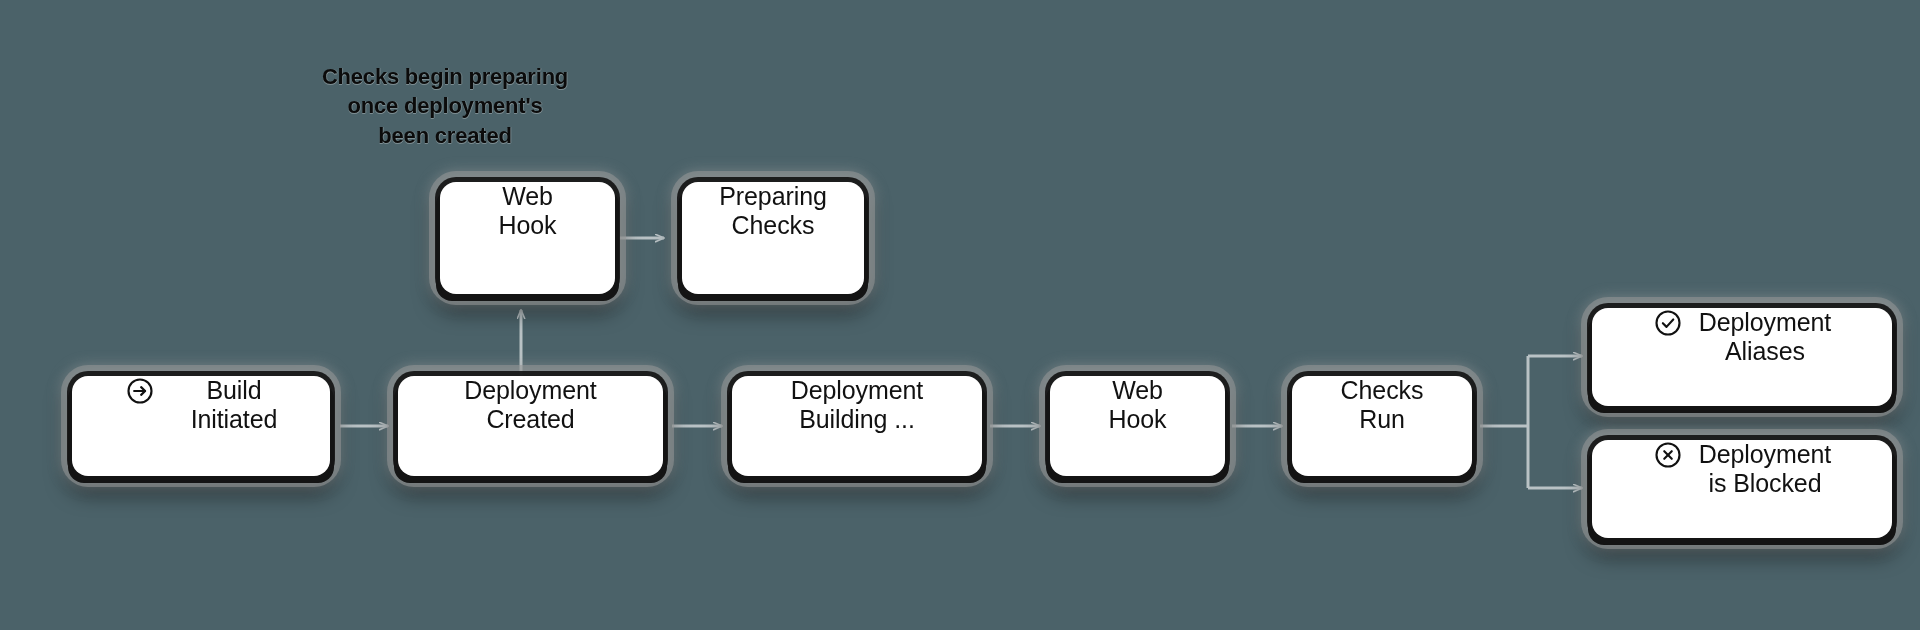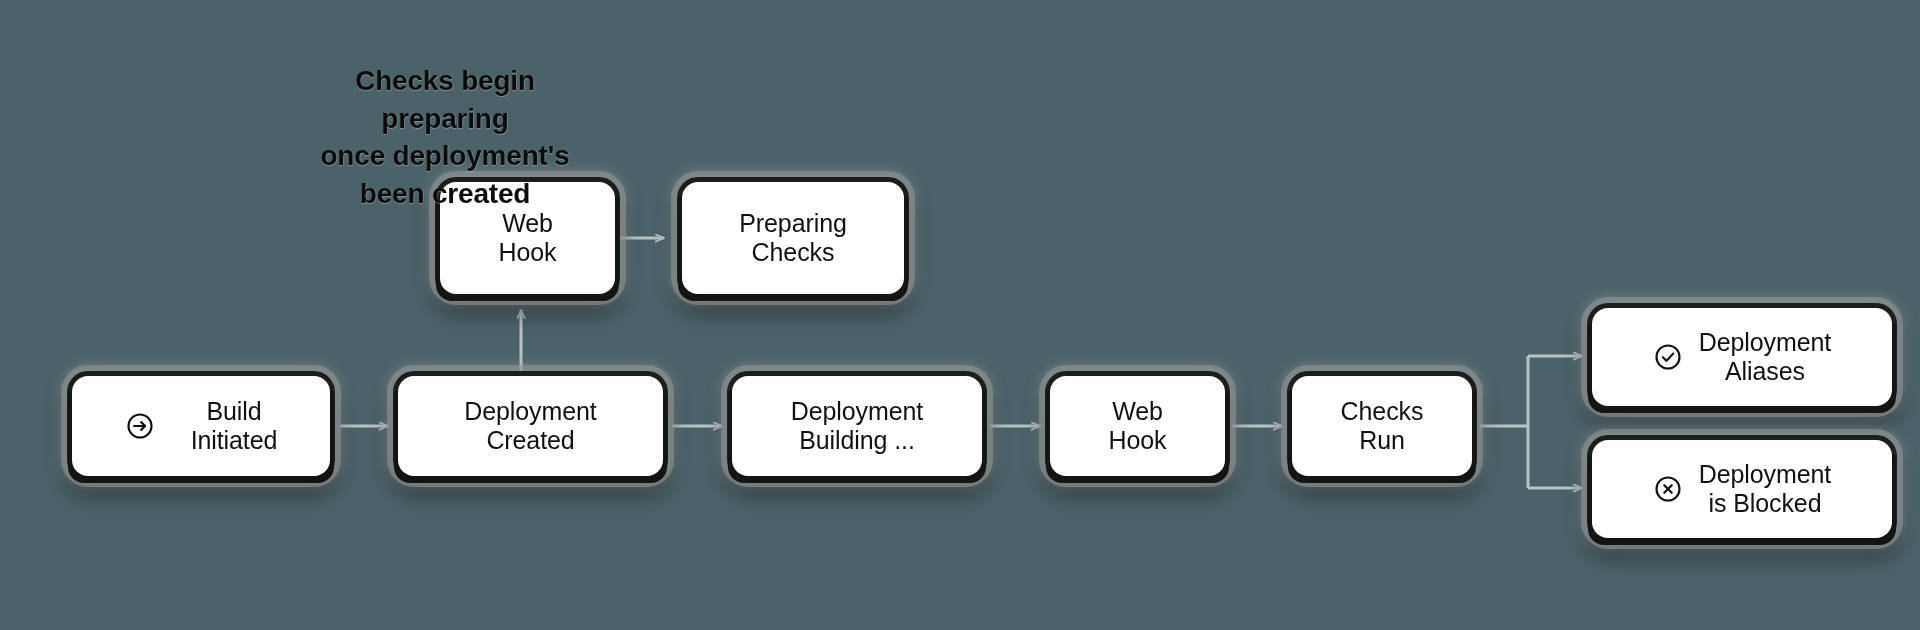--- a/index.html
+++ b/index.html
@@ -32,21 +32,20 @@
     z-index: 1;
   }
 
   
   .node {
     position: absolute;
     z-index: 3;
     background: #ffffff;
     border-radius: 16px;
     display: flex;
-    align-items: center;
     justify-content: center;
     gap: 16px;
     padding: 0 2px;
     
     box-shadow:
        0  7px 0 0      #141414,
        4px 7px 0 0     #141414,
       -4px 7px 0 0     #141414,
        0  0 0 5px      rgba(20,20,20,0.92),
        0  0 0 11px     rgba(150,152,152,0.55),
@@ -72,21 +71,21 @@
     display: block;
   }
   .node .icon svg { display: block; width: 30px; height: 30px; }
 
   
   .annotation {
     position: absolute;
     z-index: 4;
     color: #0b0b0b;
     font-weight: 700;
-    font-size: 28px;
+    font-size: 22px;
     line-height: 1.34;
     text-align: center;
     white-space: pre-line;
     letter-spacing: -0.2px;
     text-shadow:
       0 1px 0 rgba(255,255,255,0.28),
       1px 0 0 rgba(255,255,255,0.18);
   }
 </style>
 </head>
@@ -128,21 +127,21 @@
   <div class="annotation" style="left:295px; top:62px; width:300px;">Checks begin preparing
 once deployment's
 been created</div>
 
 
   <div class="node" style="left:440px; top:182px; width:175px; height:112px;">
     <span class="label">Web
 Hook</span>
   </div>
 
-  <div class="node" style="left:682px; top:182px; width:222px; height:112px;">
+  <div class="node" style="left:682px; top:182px; width:182px; height:112px;">
     <span class="label">Preparing
 Checks</span>
   </div>
 
   <div class="node with-icon" style="left:72px; top:376px; width:258px; height:100px;gap:36px;">
     <span class="icon">
       <svg viewBox="0 0 24 24" fill="none" stroke="#111111" stroke-width="1.7" stroke-linecap="round" stroke-linejoin="round">
         <circle cx="12" cy="12" r="9.2"></circle>
         <line x1="7.3" y1="12" x2="16" y2="12"></line>
         <polyline points="12.9,8.9 16.1,12 12.9,15.1"></polyline>

